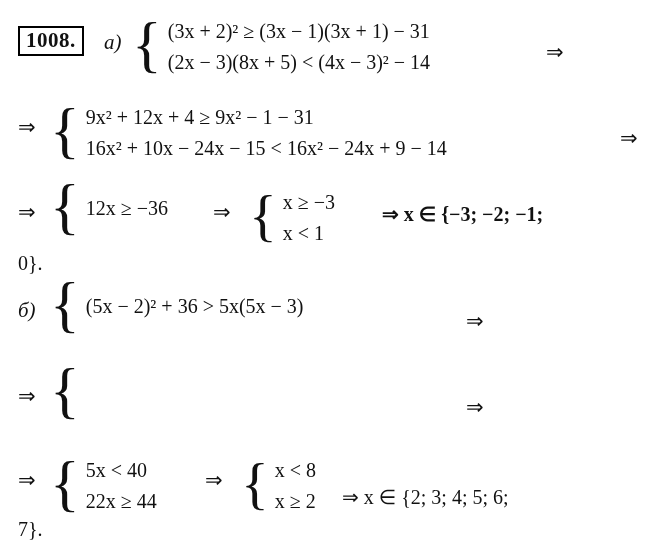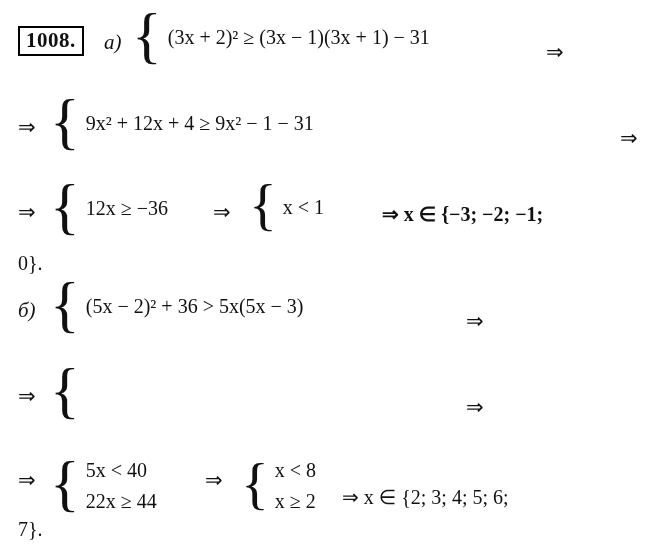--- a/index.html
+++ b/index.html
@@ -88,33 +88,35 @@
   </div>
 
   <div class="row" style="left:104px; top:30px;">
     <span class="label math">a)</span>
   </div>
 
   <div class="row" style="left:128px; top:16px;">
     <span class="brace">{</span>
     <span class="sys">
       <span class="line math">(3x + 2)² ≥ (3x − 1)(3x + 1) − 31</span>
+      <span class="line math">(2x − 3)(8x + 5) &lt; (4x − 3)² − 14</span>
     </span>
   </div>
   <div class="row" style="left:546px; top:42px;">
     <span class="arrow math">⇒</span>
   </div>
 
   <div class="row" style="left:18px; top:117px;">
     <span class="arrow math">⇒</span>
   </div>
   <div class="row" style="left:46px; top:102px;">
     <span class="brace">{</span>
     <span class="sys">
       <span class="line math">9x² + 12x + 4 ≥ 9x² − 1 − 31</span>
+      <span class="line math">16x² + 10x − 24x − 15 &lt; 16x² − 24x + 9 − 14</span>
     </span>
   </div>
   <div class="row" style="left:620px; top:128px;">
     <span class="arrow math">⇒</span>
   </div>
 
   <div class="row" style="left:18px; top:202px;">
     <span class="arrow math">⇒</span>
   </div>
   <div class="row" style="left:46px; top:187px;">
@@ -124,20 +126,21 @@
     </span>
   </div>
 
   <div class="row" style="left:213px; top:202px;">
     <span class="arrow math">⇒</span>
   </div>
 
   <div class="row" style="left:245px; top:187px;">
     <span class="brace brace-sm">{</span>
     <span class="sys">
+      <span class="line math">x ≥ −3</span>
       <span class="line math">x &lt; 1</span>
     </span>
   </div>
 
   <div class="row" style="left:382px; top:202px;font-weight:bold;">
     <span class="setexpr math">⇒ x ∈ {−3;  −2;  −1;</span>
   </div>
   <div class="tail" style="left:18px; top:252px;">0}.</div>
 
   <div class="row" style="left:18px; top:298px;">

